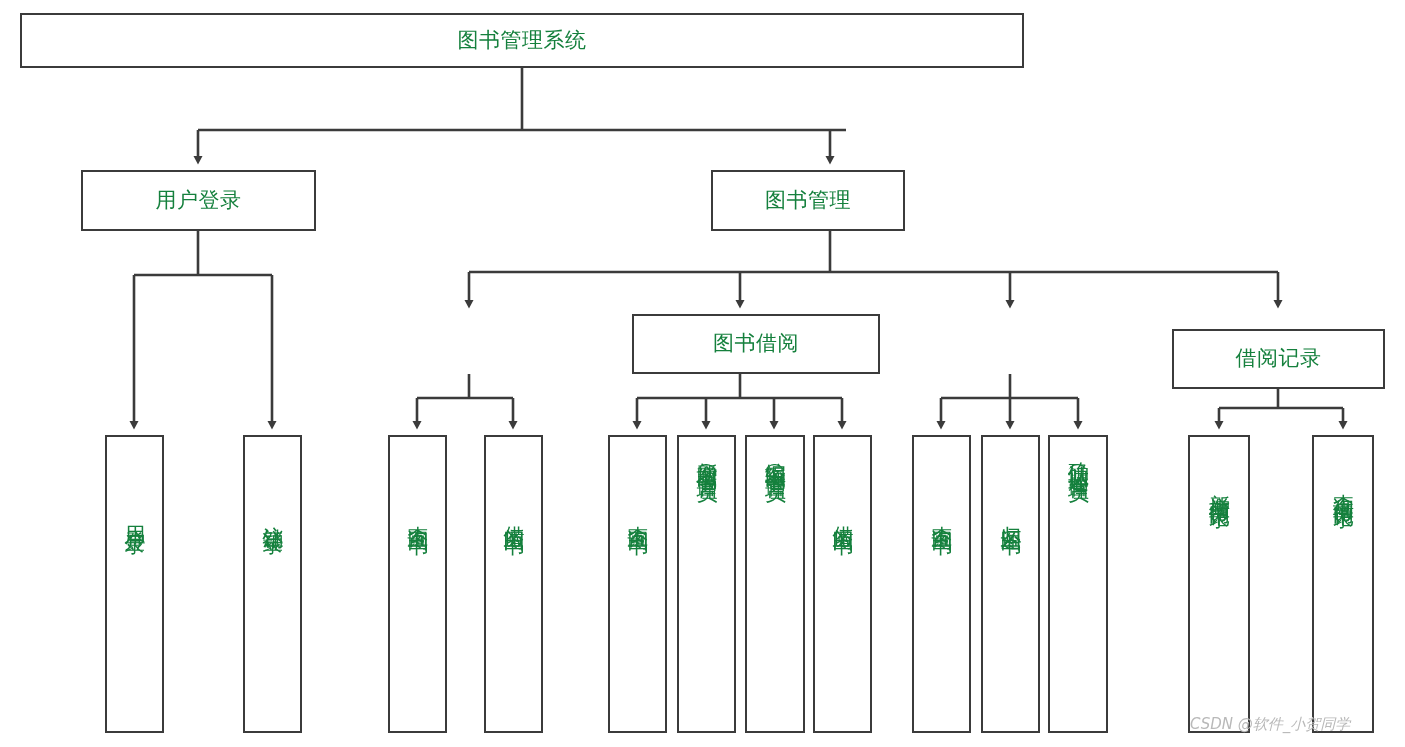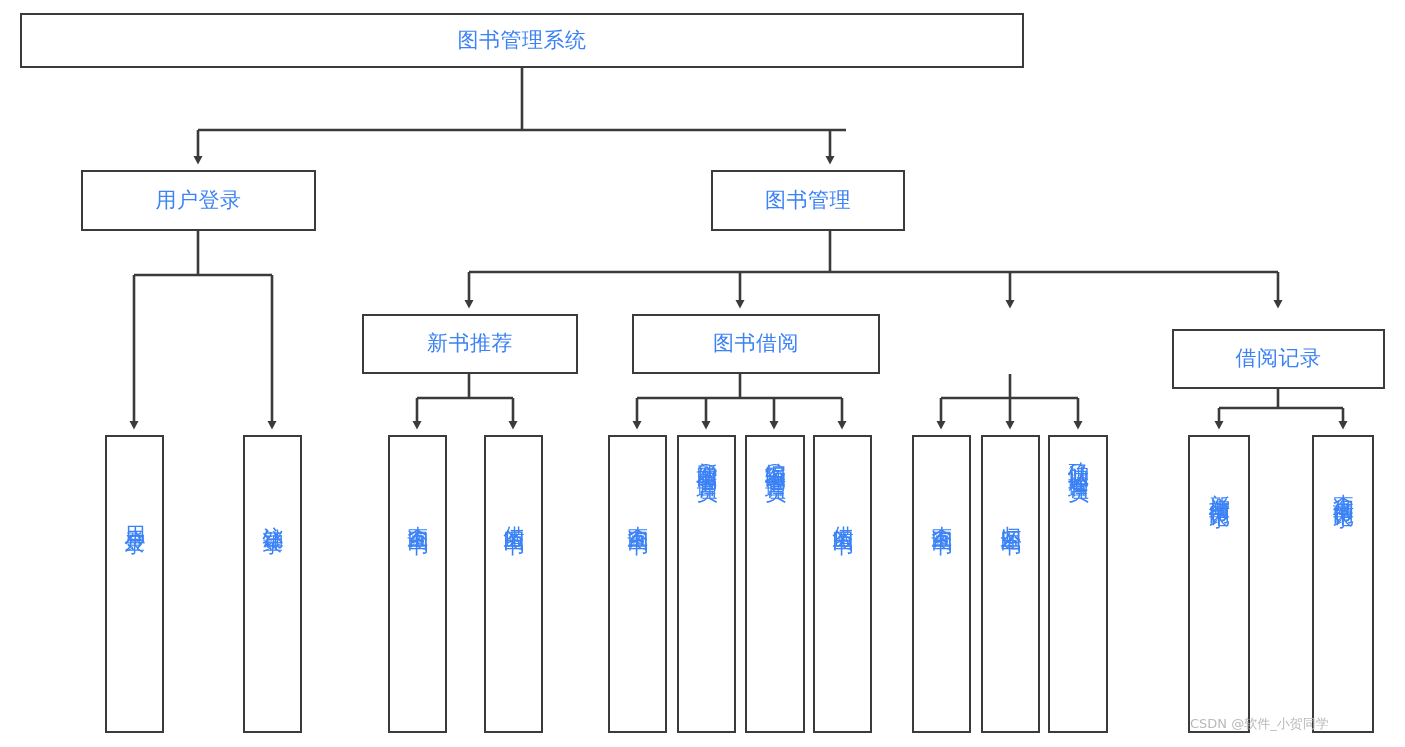--- a/index.html
+++ b/index.html
@@ -29,46 +29,47 @@
     box-sizing: border-box;
     background: #ffffff;
     border: 2px solid #3b3b3b;
     display: flex;
     align-items: center;
     justify-content: center;
     z-index: 3;
   }
   .node-label {
     font-size: 21px;
-    color: #3b82f6;
+    color: #15803d;
     line-height: 1.1;
     white-space: nowrap;
     letter-spacing: 0.5px;
   }
   .node.leaf {
     align-items: flex-start;
     padding-top: 6px;
   }
   .node.leaf .node-label {
     writing-mode: vertical-rl;
     text-orientation: upright;
     font-size: 21px;
     letter-spacing: 3px;
     white-space: normal;
     line-height: 1.0;
   }
   #watermark {
     position: absolute;
     left: 1190px;
     top: 715px;
-    font-size: 13px;
+    font-size: 15px;
     color: #b9b9b9;
     white-space: nowrap;
     z-index: 5;
     font-family: "DejaVu Sans", "Liberation Sans", sans-serif;
+    font-style: italic;
   }
 </style>
 </head>
 <body>
 
 <div id="diagram-root">
 
   <svg id="edge-layer" viewBox="0 0 1405 747" xmlns="http://www.w3.org/2000/svg">
     <defs>
       <marker id="arrow" markerWidth="10" markerHeight="10" refX="4.6" refY="5" orient="auto" markerUnits="userSpaceOnUse">
@@ -124,23 +125,20 @@
     <span class="node-label">图书管理系统</span>
   </div>
 
   <div class="node" style="left:81px; top:170px; width:235px; height:61px;">
     <span class="node-label">用户登录</span>
   </div>
   <div class="node" style="left:711px; top:170px; width:194px; height:61px;">
     <span class="node-label">图书管理</span>
   </div>
 
-  <div class="node" style="left:362px; top:314px; width:216px; height:60px;">
-    <span class="node-label">新书推荐</span>
-  </div>
   <div class="node" style="left:632px; top:314px; width:248px; height:60px;">
     <span class="node-label">图书借阅</span>
   </div>
   <div class="node" style="left:1172px; top:329px; width:213px; height:60px;">
     <span class="node-label">借阅记录</span>
   </div>
 
   <div class="node leaf" style="left:105px; top:435px; width:59px; height:298px; padding-top:72px;">
     <span class="node-label">用户登录</span>
   </div>

